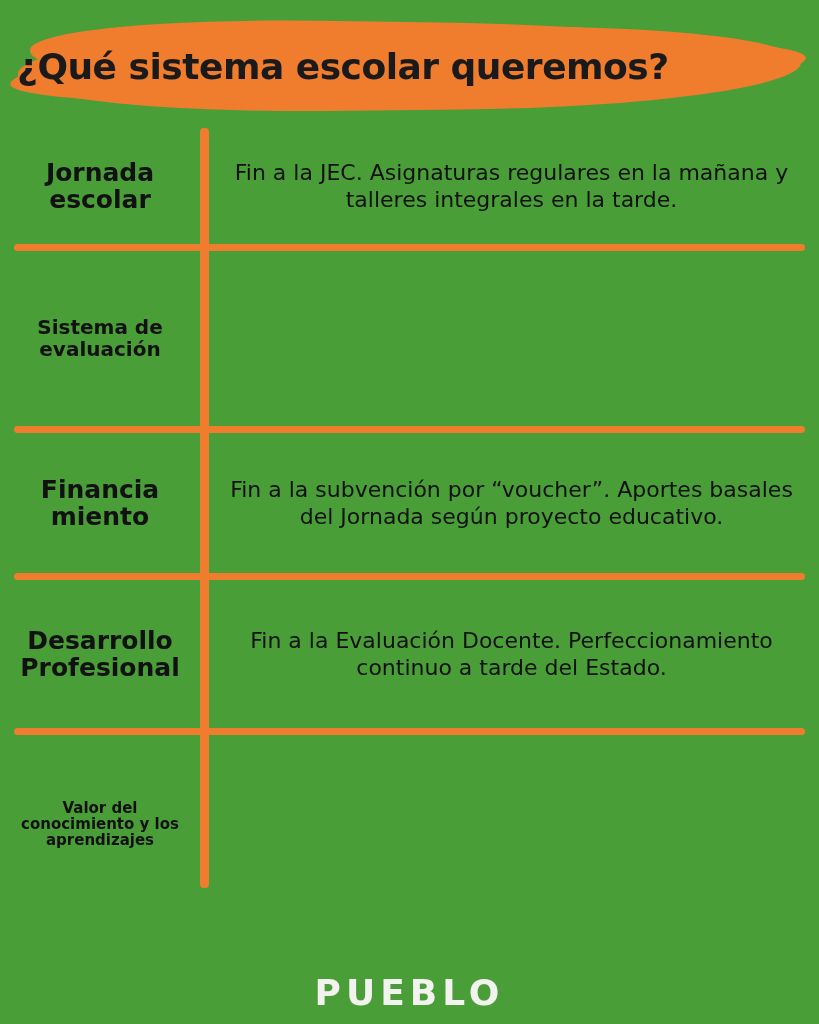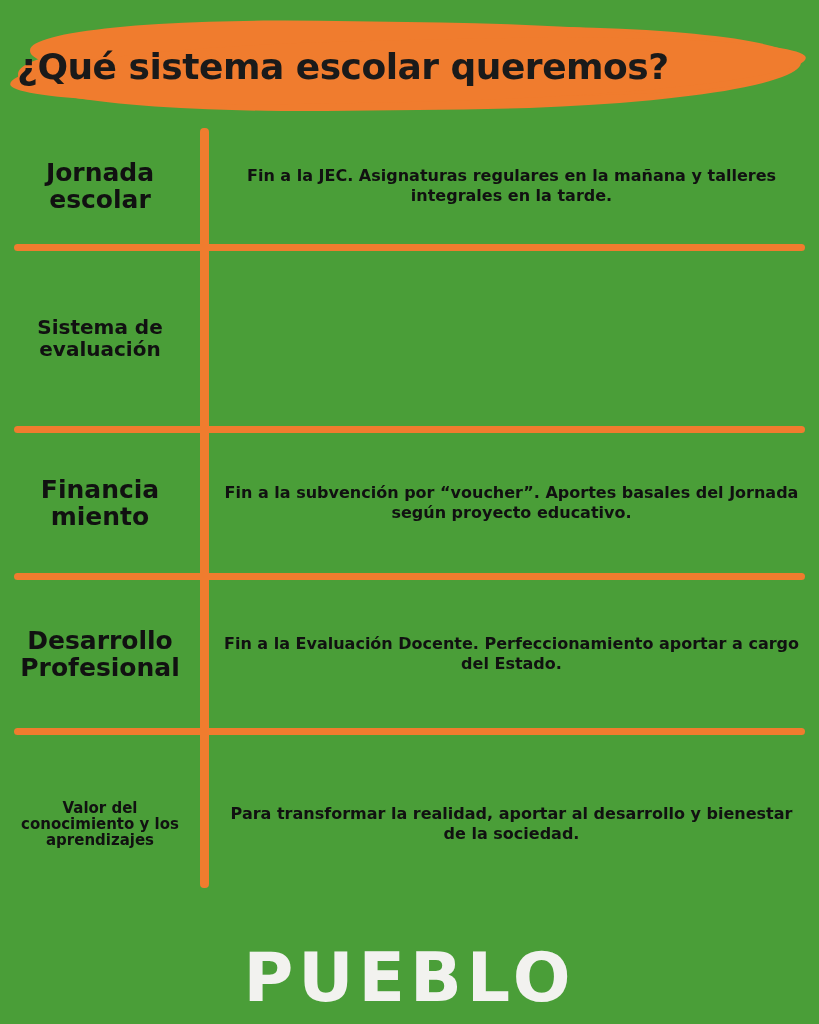--- a/index.html
+++ b/index.html
@@ -87,22 +87,22 @@
     font-weight: bold;
     font-size: 25px;
     line-height: 1.08;
     color: #111;
     padding: 0 4px;
     box-sizing: border-box;
   }
   .cell-text {
     flex: 1;
     text-align: center;
-    font-weight: bold;
-    font-size: 16px;
+    font-weight: normal;
+    font-size: 22px;
     line-height: 1.25;
     color: #111;
     padding: 0 16px 0 20px;
     box-sizing: border-box;
   }
   .hr {
     height: 7px;
     background: #f07c2e;
     margin: 0 14px;
     border-radius: 4px;
@@ -127,21 +127,21 @@
     width: 100%;
     text-align: center;
   }
   .logo-line {
     font-family: "DejaVu Sans", sans-serif;
     font-weight: bold;
     color: #f2f2ef;
     letter-spacing: 5px;
     line-height: 1.02;
   }
-  .logo-1 { font-size: 68px; }
+  .logo-1 { font-size: 36px; }
   .logo-2 { font-size: 52px; }
 </style>
 </head>
 <body>
 
 <div class="header">
   <div class="brush b1"></div>
   <div class="brush b2"></div>
   <div class="brush b3"></div>
   <div class="header-title">¿Qué sistema escolar queremos?</div>
@@ -162,25 +162,24 @@
   <div class="hr"></div>
 
   <div class="row r3">
     <div class="cell-label">Financia miento</div>
     <div class="cell-text">Fin a la subvención por “voucher”. Aportes basales del Jornada según proyecto educativo.</div>
   </div>
   <div class="hr"></div>
 
   <div class="row r4">
     <div class="cell-label">Desarrollo Profesional</div>
-    <div class="cell-text">Fin a la Evaluación Docente. Perfeccionamiento aportar a cargo del Estado.</div>
+    <div class="cell-text">Fin a la Evaluación Docente. Perfeccionamiento continuo a tarde del Estado.</div>
   </div>
   <div class="hr"></div>
 
   <div class="row r5">
     <div class="cell-label">Valor del conocimiento y los aprendizajes</div>
-    <div class="cell-text">Para transformar la realidad, aportar al desarrollo y bienestar de la sociedad.</div>
   </div>
 </div>
 
 <div class="footer">
   <div class="logo-line logo-1">PUEBLO</div>
 </div>
 
 </body></html>

